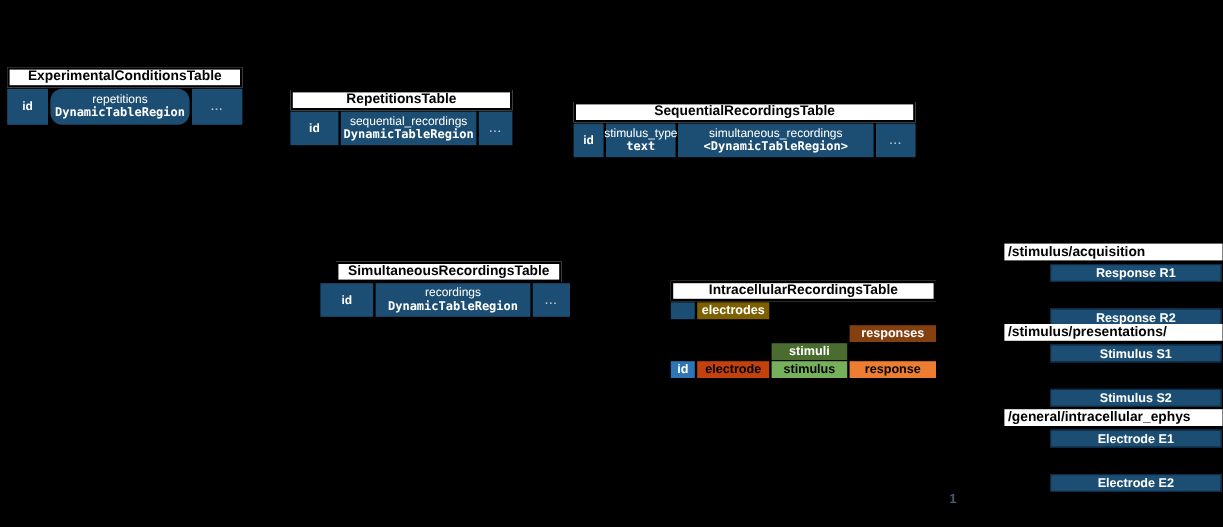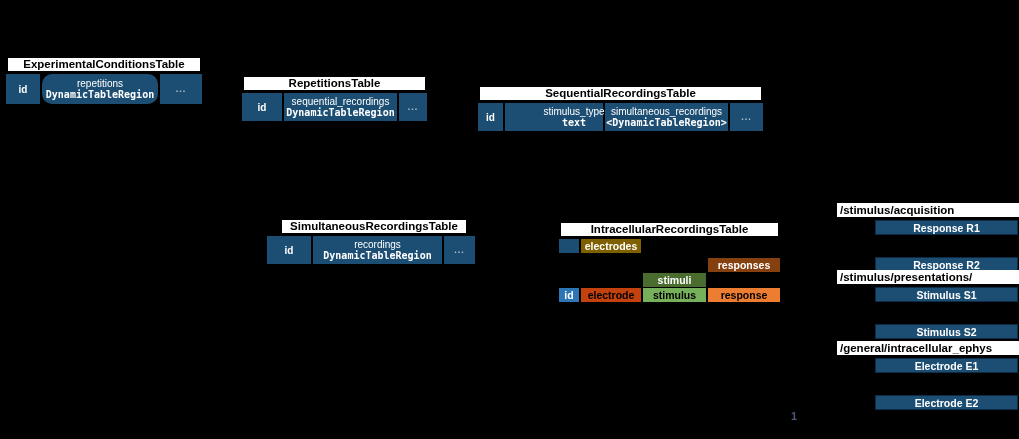--- a/index.html
+++ b/index.html
@@ -104,21 +104,21 @@
       </div>
     </div>
   </div>
 
   <div class="tbl" style="left:478px;top:85px;width:285px;">
     <div class="tbl-title">SequentialRecordingsTable</div>
     <div class="tbl-body">
       <div class="cell" style="width:25px;">
         <span class="idlbl">id</span>
       </div>
-      <div class="cell" style="width:58px;padding-left:40px;">
+      <div class="cell" style="width:58px;">
         <span class="l1">stimulus_type</span>
         <span class="l2">text</span>
       </div>
       <div class="cell grow">
         <span class="l1">simultaneous_recordings</span>
         <span class="l2">&lt;DynamicTableRegion&gt;</span>
       </div>
       <div class="cell" style="width:33px;">
         <span class="dots">...</span>
       </div>
@@ -134,21 +134,21 @@
       <div class="cell grow">
         <span class="l1">recordings</span>
         <span class="l2">DynamicTableRegion</span>
       </div>
       <div class="cell" style="width:31px;">
         <span class="dots">...</span>
       </div>
     </div>
   </div>
 
-  <div class="tbl" style="left:559px;top:221px;width:221px;">
+  <div class="tbl" style="left:559px;top:234px;width:221px;">
     <div class="tbl-title">IntracellularRecordingsTable</div>
     <div class="irow">
       <div class="icell bg-dkblue" style="width:20px;">
         <span></span>
       </div>
       <div class="icell bg-olive" style="width:60px;">
         <span>electrodes</span>
       </div>
       <div class="icell bg-dkgreen" style="width:63px;margin-top:34px;">
         <span>stimuli</span>

